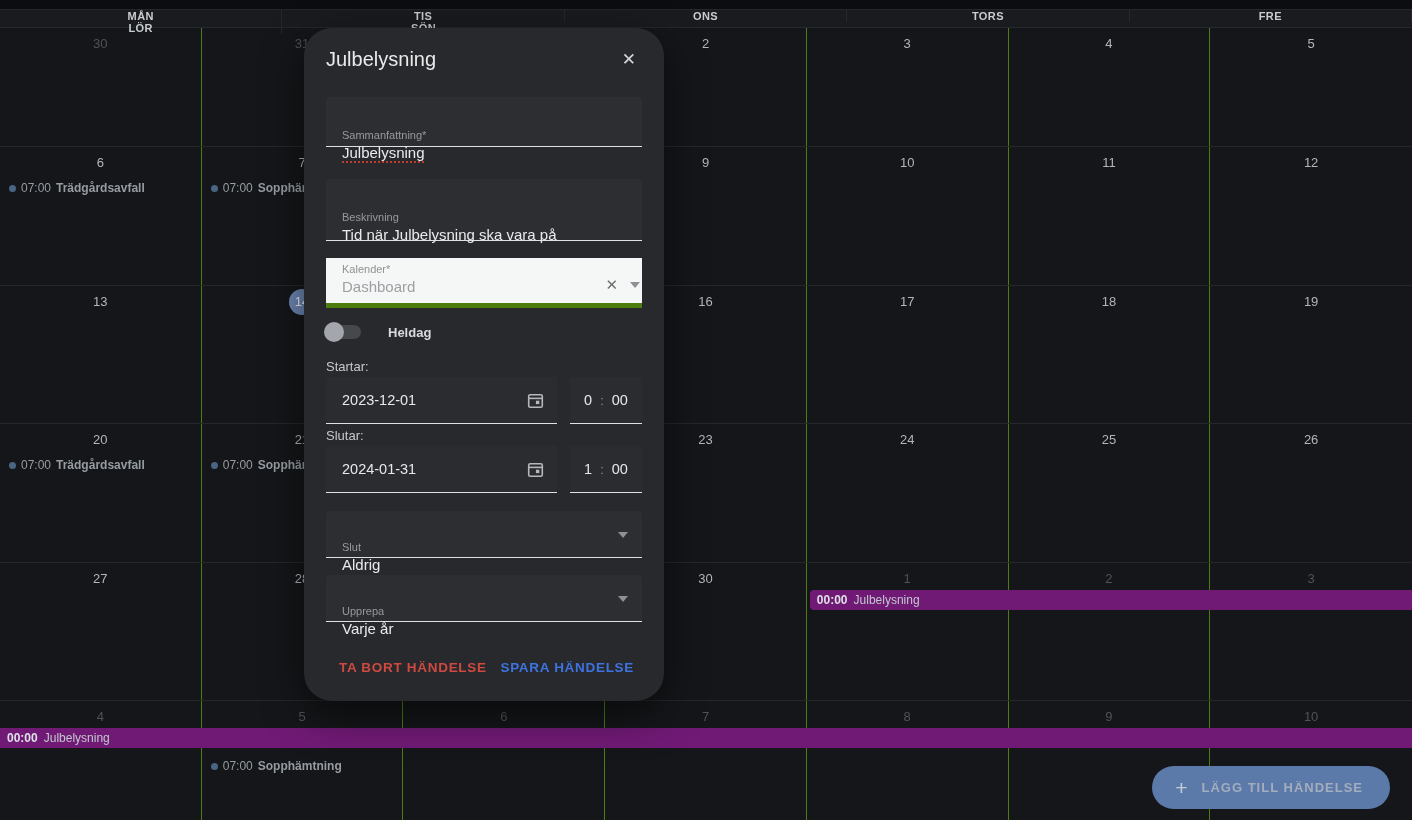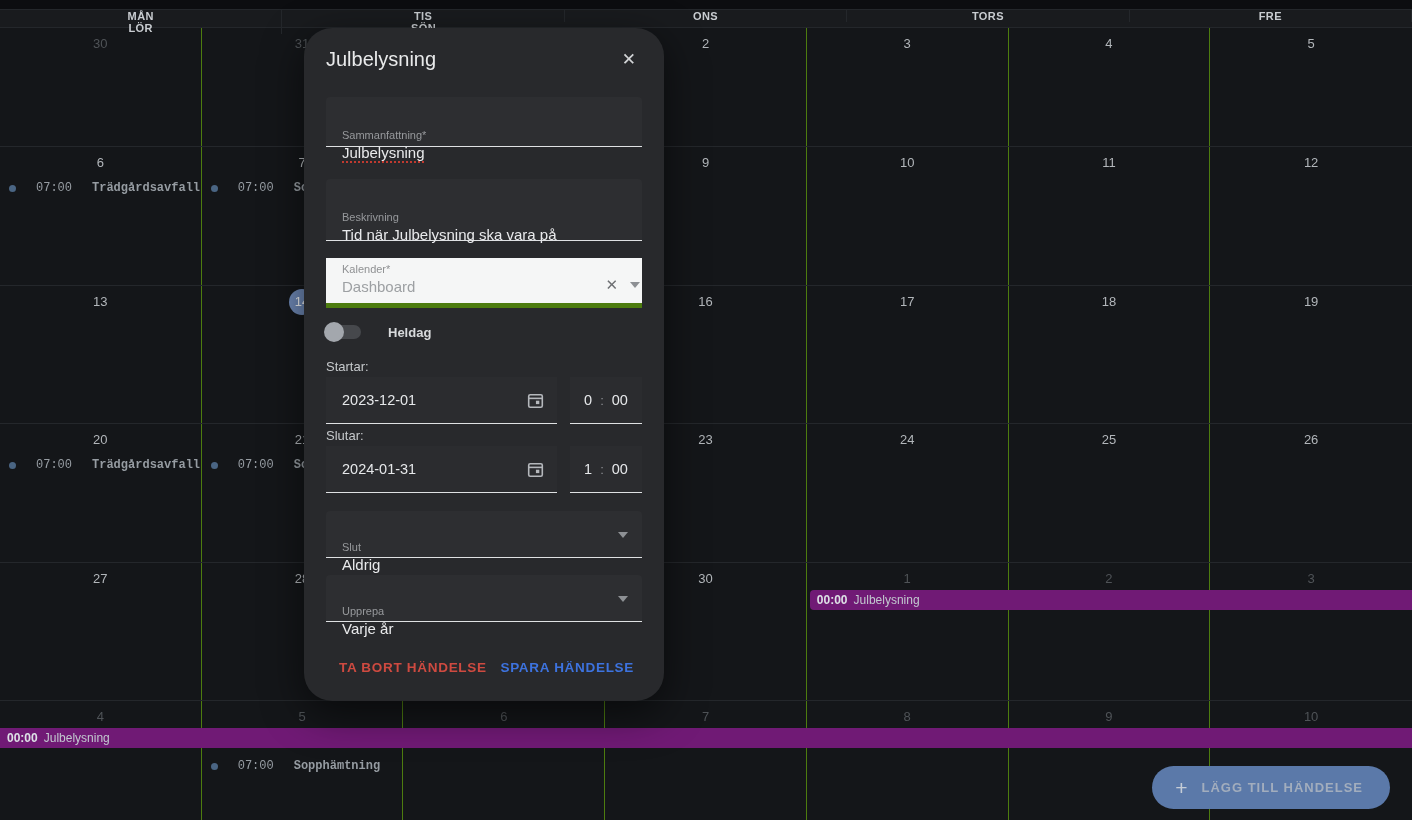--- a/index.html
+++ b/index.html
@@ -23,22 +23,22 @@
   .week:nth-child(1){height:119px}.week:nth-child(2){height:139px}.week:nth-child(3){height:138px}
   .week:nth-child(4){height:139px}.week:nth-child(5){height:138px}.week:nth-child(6){height:119px;border-bottom:none}
   .cell { border-right:1px solid #4d7c0f; overflow:hidden; }
   .cell:last-child { border-right:none; }
   .num { position:relative; z-index:0; margin-top:7px; height:18px; line-height:18px;
     text-align:center; font-size:13px; color:#b2b6ba; }
   .num.dim { color:#4f5357; }
   .num.today { color:#eef0f2; }
   .num.today::before { content:''; position:absolute; z-index:-1; left:50%; top:50%;
     transform:translate(-50%,-50%); width:26px; height:26px; border-radius:50%; background:#6d87b4; }
-  .ev { display:flex; align-items:center; gap:20px; margin:9px 0 0 9px; white-space:nowrap;
-    font-size:12px; color:#969ca2;font-family:Liberation Mono, monospace; }
+  .ev { display:flex; align-items:center; gap:5px; margin:9px 0 0 9px; white-space:nowrap;
+    font-size:12px; color:#969ca2; }
   .ev.pushed { margin-top:33px; }
   .ev .dot { width:7px; height:7px; border-radius:50%; background:#4a6583; flex:0 0 auto; }
   .ev .nm { font-weight:bold; }
 
   
   .bar { position:absolute; height:20px; background:#701a75; display:flex; align-items:center;
     gap:6px; padding-left:7px; white-space:nowrap; overflow:hidden; font-size:12px; }
   .bar .tm { font-weight:bold; color:#dde1e6; }
   .bar .nm { color:#c2c8cf; }
 

